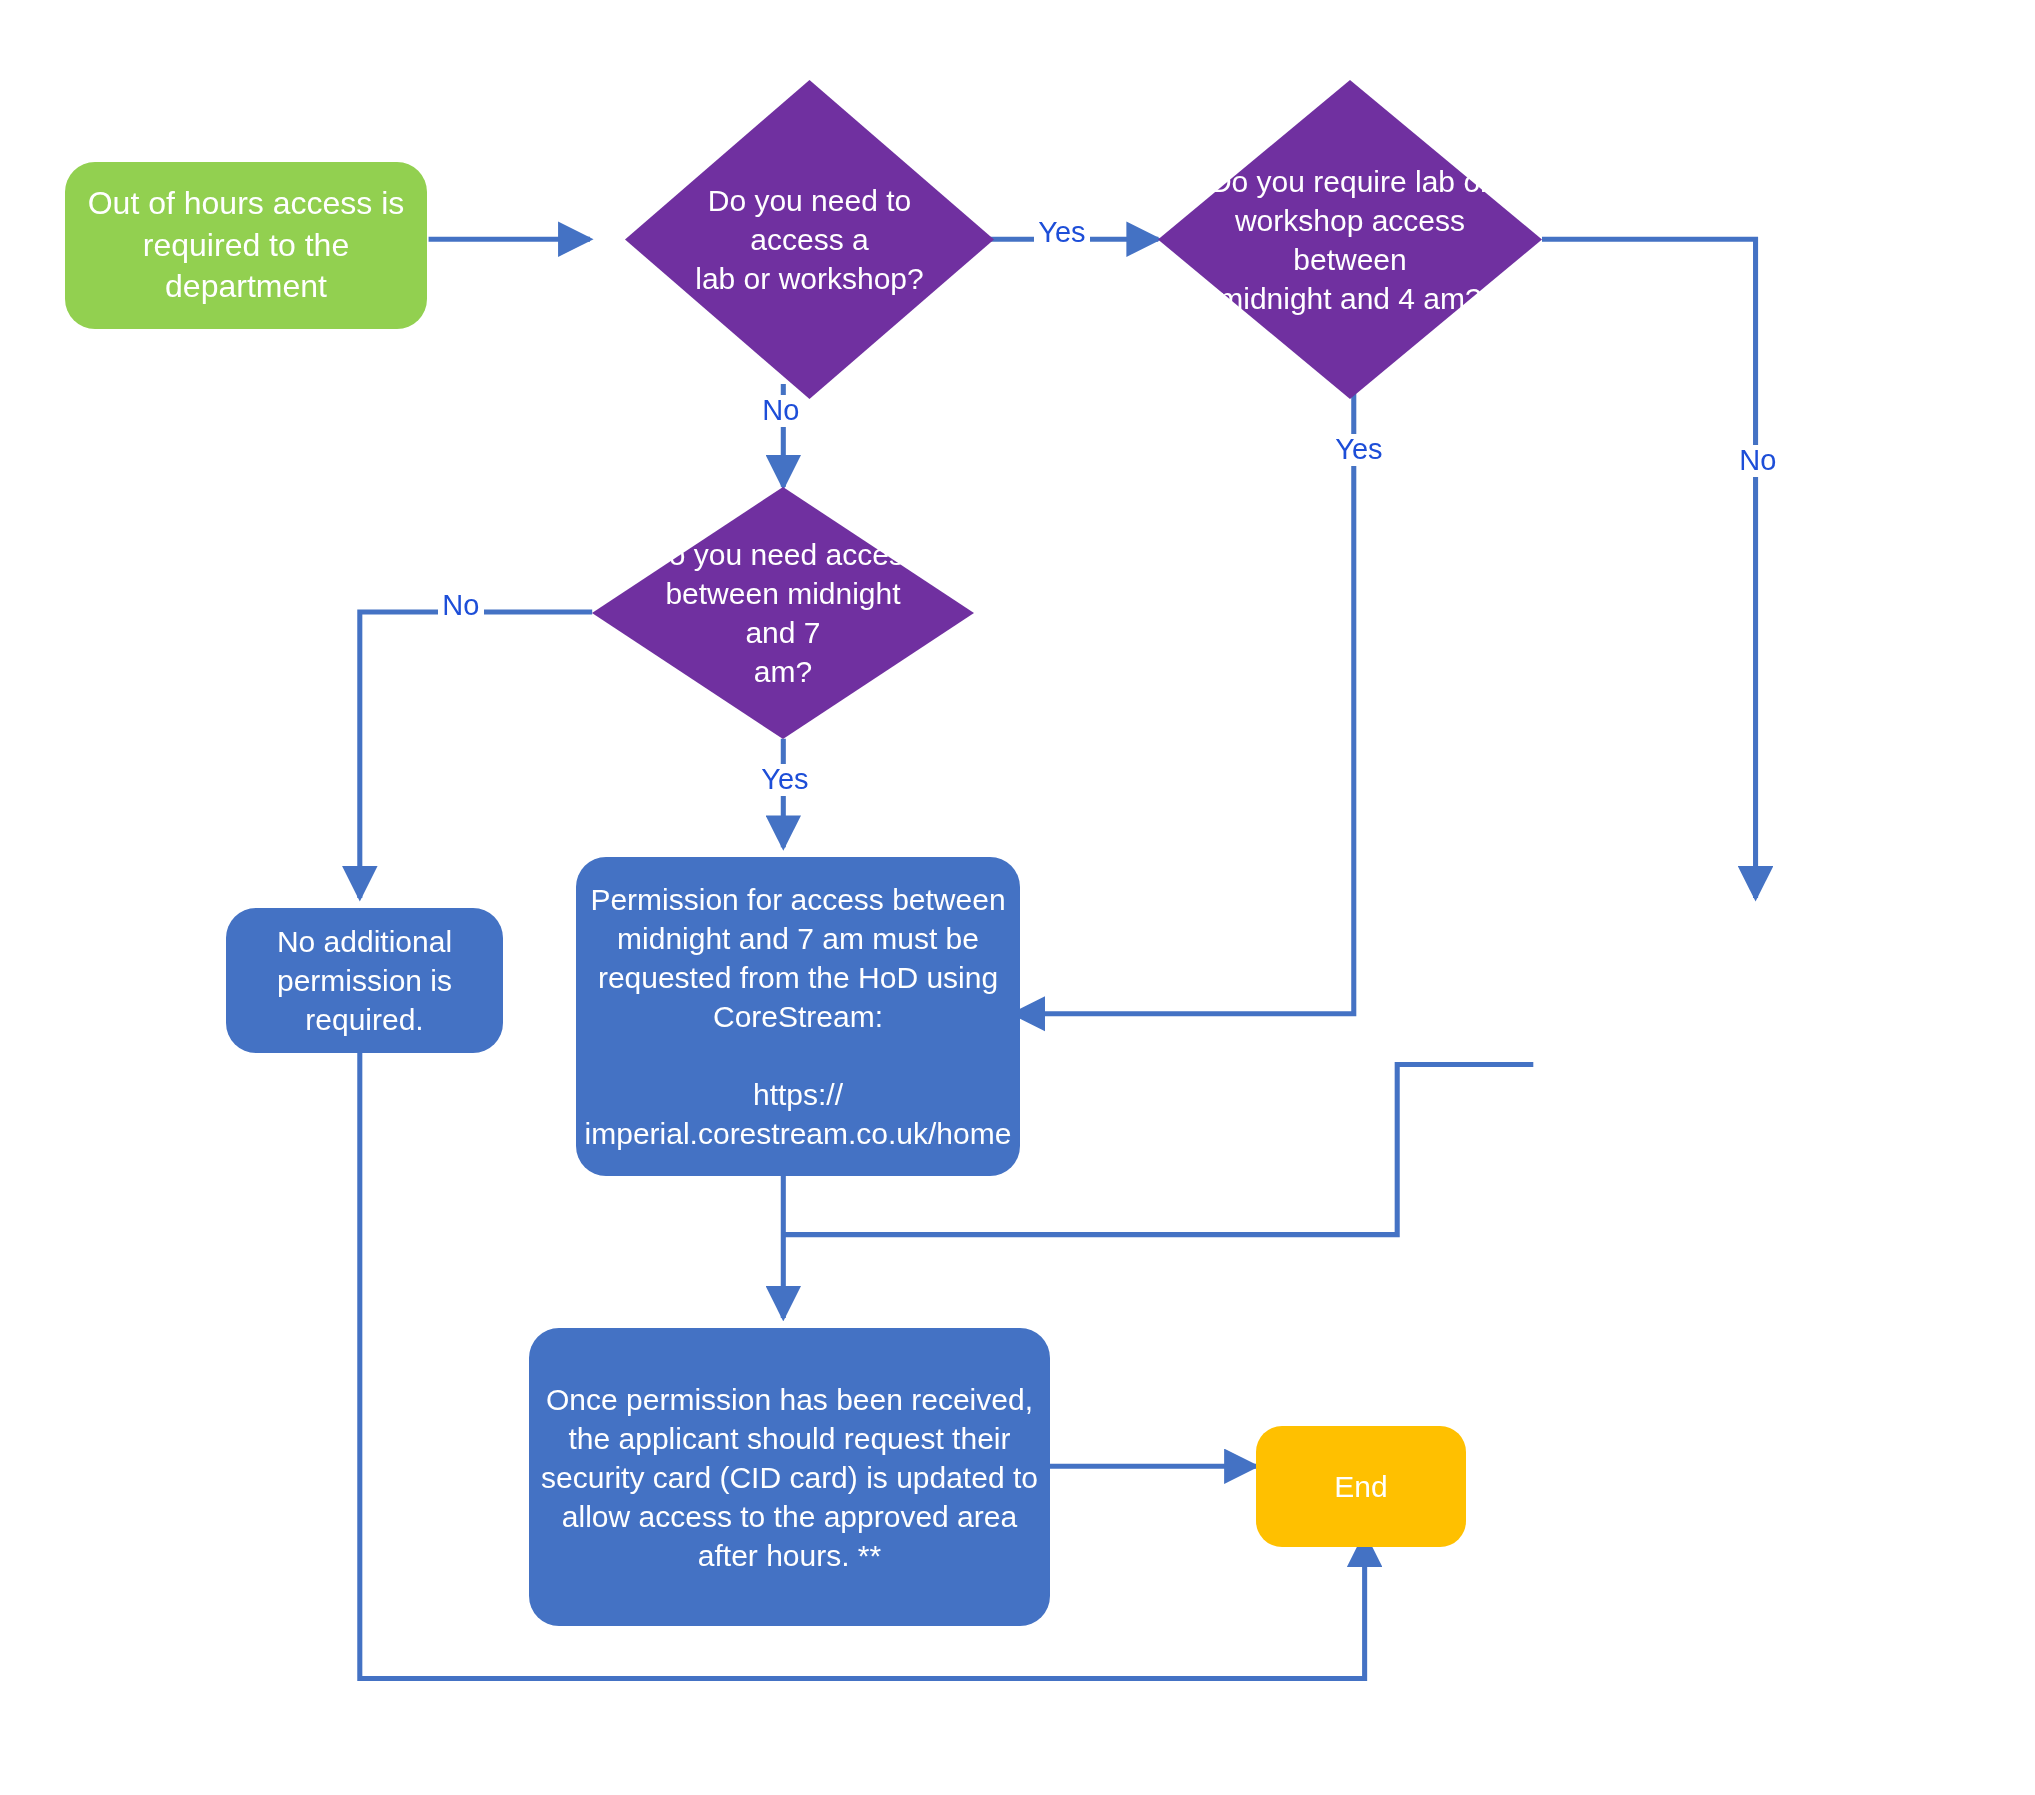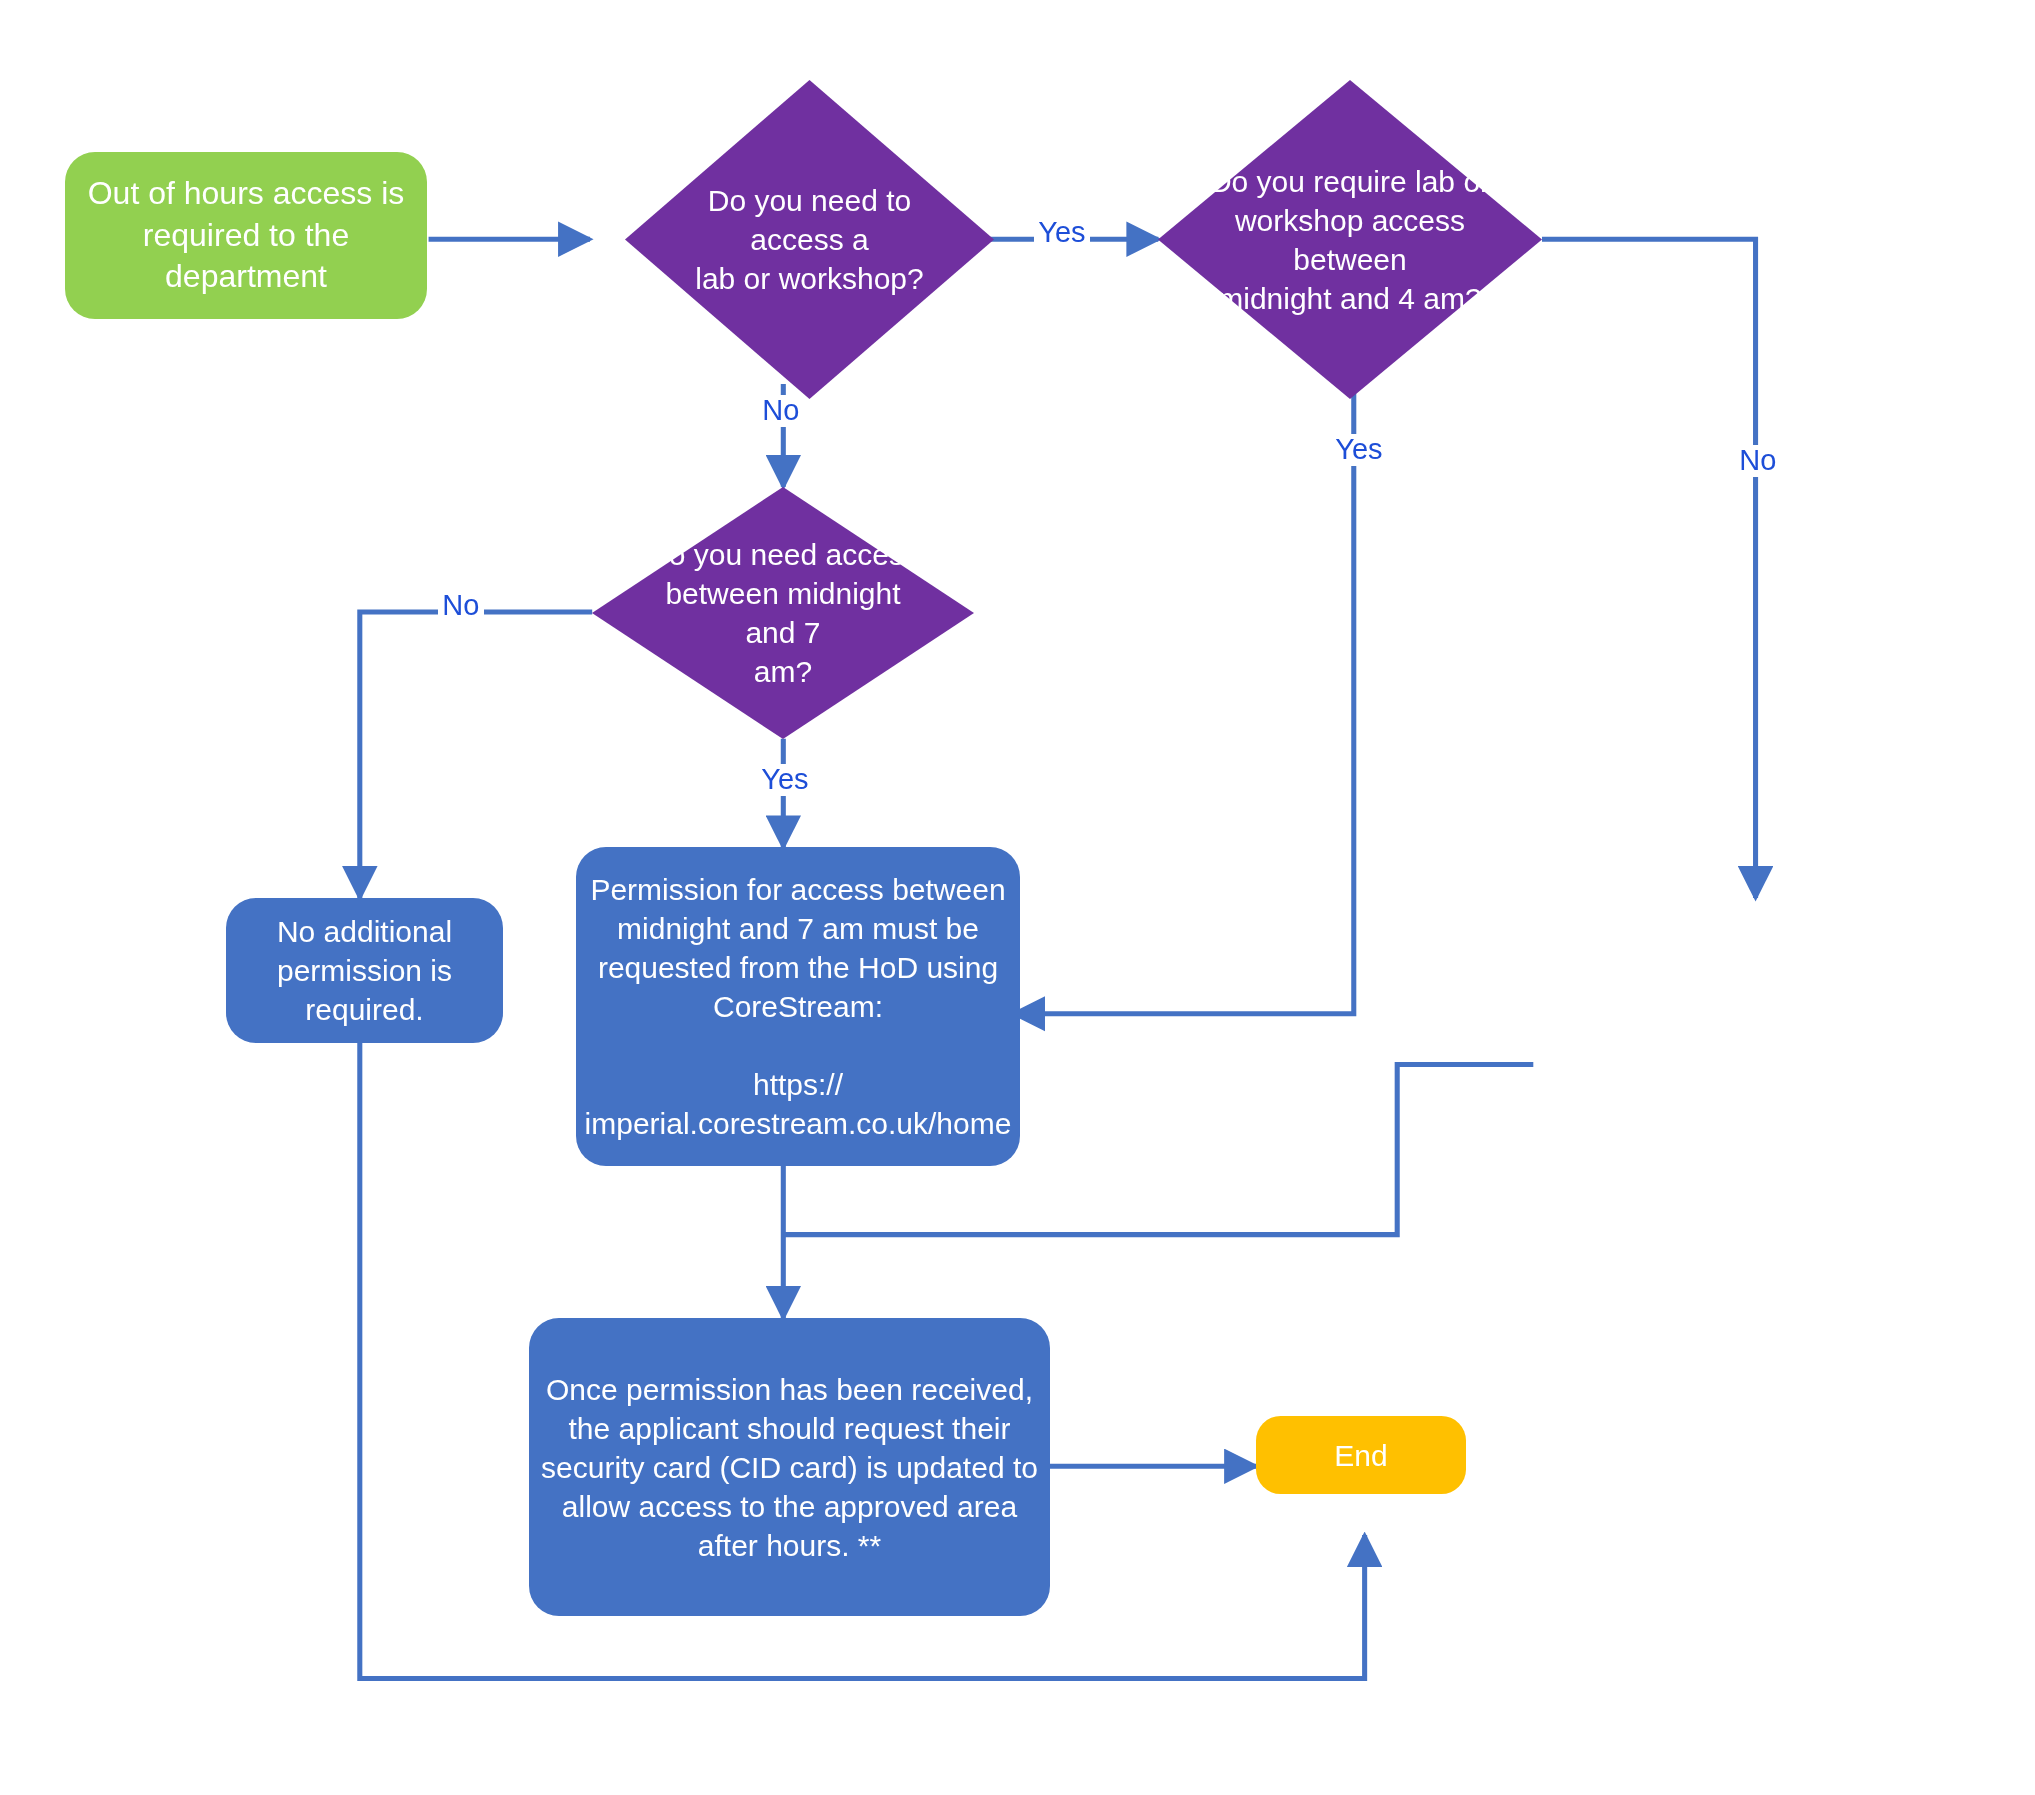--- a/index.html
+++ b/index.html
@@ -28,20 +28,21 @@
   }
   .node {
     position: absolute;
     box-sizing: border-box;
     display: flex;
     align-items: center;
     justify-content: center;
     text-align: center;
     color: #ffffff;
     line-height: 1.30;
+    margin-top: 10px;
   }
   .node .node-label {
     display: block;
     width: 100%;
     padding: 0 7.2px;
     white-space: pre-line;
   }
   .proc {
     border-radius: 30px;
     z-index: 3;
@@ -174,21 +175,21 @@
 
 
   <div class="node proc action-node fs-42" style="left:529px; top:1318px; width:521px; height:298px;">
     <span class="node-label">Once permission has been received,
 the applicant should request their
 security card (CID card) is updated to
 allow access to the approved area
 after hours. **</span>
   </div>
 
-  <div class="node proc end-node fs-42" style="left:1256px; top:1416px; width:210px; height:78px;">
+  <div class="node proc end-node fs-42" style="left:1256px; top:1416px; width:210px; height:121px;border-radius:26px;">
     <span class="node-label">End</span>
   </div>
 
   <div class="edge-label fs-40" style="left:1034px; top:217px;">Yes</div>
 
   <div class="edge-label fs-40" style="left:758px; top:395px;">No</div>
 
   <div class="edge-label fs-40" style="left:1331px; top:434px;">Yes</div>
 
   <div class="edge-label fs-40" style="left:1735px; top:445px;">No</div>

